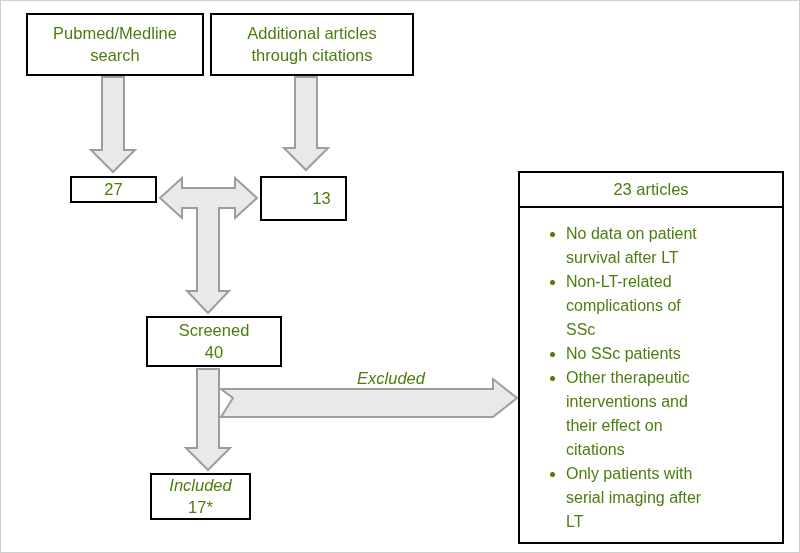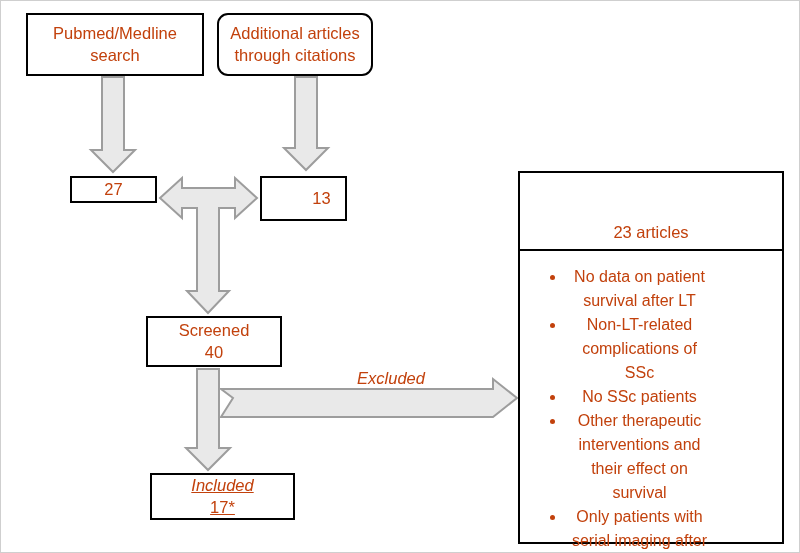--- a/index.html
+++ b/index.html
@@ -4,21 +4,21 @@
 <style>
   html, body { margin: 0; padding: 0; background: #fff; }
   .canvas {
     position: relative;
     width: 800px;
     height: 553px;
     background: #ffffff;
     border: 1px solid #cfcfcf;
     box-sizing: border-box;
     font-family: "Liberation Sans", "DejaVu Sans", sans-serif;
-    color: #c2410c;
+    color: #4d7c0f;
     overflow: hidden;
   }
   .arrows {
     position: absolute;
     left: 0; top: 0;
     width: 800px; height: 553px;
   }
   .arrow {
     fill: #e9e9e9;
     stroke: #9d9d9d;
@@ -58,30 +58,28 @@
     background: #fff;
     box-sizing: border-box;
   }
   .panel-title {
     height: 33px;
     border-bottom: 2px solid #000;
     display: flex;
     align-items: center;
     justify-content: center;
     font-size: 16.5px;
-    margin-top: 43px;
   }
   .panel-list {
     margin: 14px 0 0 0;
     padding: 0 0 0 46px;
     width: 147px;
     font-size: 16px;
     line-height: 24px;
     list-style: disc outside;
-    text-align: center;
   }
   .panel-list li { margin: 0; padding: 0; }
 </style>
 </head>
 <body>
 
 <div class="canvas">
 
   <svg class="arrows" viewBox="0 0 800 553" aria-hidden="true">
     <path class="arrow" d="M101,76 L123,76 L123,149 L134,149 L112,171 L90,149 L101,149 Z"></path>
@@ -89,49 +87,49 @@
     <path class="arrow" d="M159,197 L181,177 L181,187 L234,187 L234,177 L256,197 L234,217 L234,207 L218,207 L218,290 L228,290 L207,312 L186,290 L196,290 L196,207 L181,207 L181,217 Z"></path>
     <path class="arrow" d="M196,368 L218,368 L218,447 L229,447 L207,469 L185,447 L196,447 Z"></path>
     <path class="arrow" d="M220,388 L492,388 L492,378 L516,397 L492,416 L220,416 L232,397 Z"></path>
   </svg>
 
   <div class="box" style="left:25px; top:12px; width:178px; height:63px;">
     <span>Pubmed/Medline</span>
     <span>search</span>
   </div>
 
-  <div class="box" style="left:216px; top:12px; width:156px; height:63px;border-radius:11px;">
+  <div class="box" style="left:209px; top:12px; width:204px; height:63px;">
     <span>Additional articles</span>
     <span>through citations</span>
   </div>
 
   <div class="box" style="left:69px; top:175px; width:87px; height:27px;">
     <span>27</span>
   </div>
 
   <div class="box" style="left:259px; top:175px; width:87px; height:45px;padding-left:36px;">
     <span>13</span>
   </div>
 
   <div class="box" style="left:145px; top:315px; width:136px; height:51px;">
     <span>Screened</span>
     <span>40</span>
   </div>
 
-  <div class="box" style="left:149px; top:472px; width:145px; height:47px;text-decoration:underline;">
+  <div class="box" style="left:149px; top:472px; width:101px; height:47px;">
     <span class="italic">Included</span>
     <span>17*</span>
   </div>
 
   <div class="excluded-label">Excluded</div>
 
   <div class="panel">
     <div class="panel-title">23 articles</div>
     <ul class="panel-list">
       <li>No data on patient survival after LT</li>
       <li>Non-LT-related complications of SSc</li>
       <li>No SSc patients</li>
-      <li>Other therapeutic interventions and their effect on survival</li>
+      <li>Other therapeutic interventions and their effect on citations</li>
       <li>Only patients with serial imaging after LT</li>
     </ul>
   </div>
 
 </div>
 
 </body></html>

